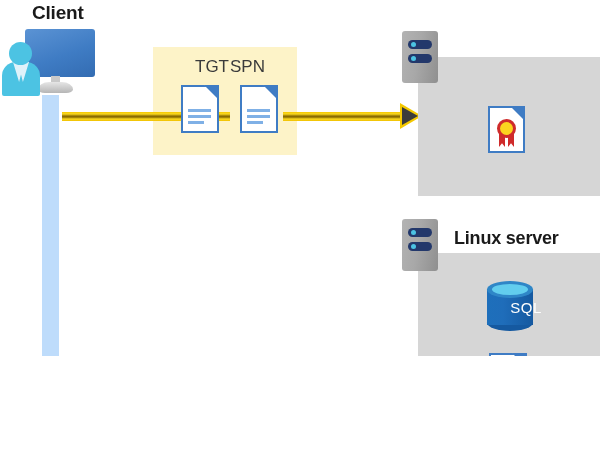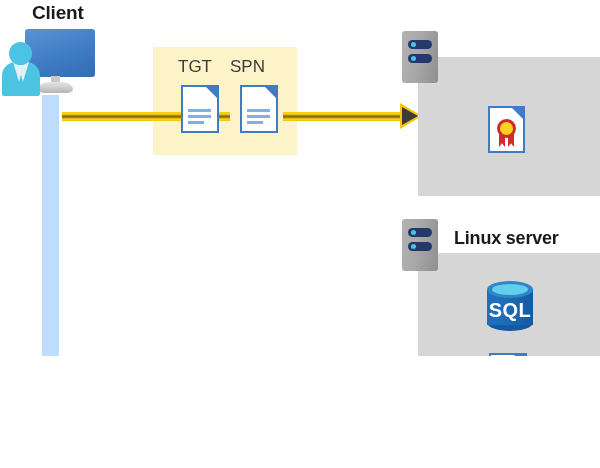--- a/index.html
+++ b/index.html
@@ -163,21 +163,21 @@
 
   .doc-tgt { left: 181px; top: 85px; }
   .doc-spn { left: 240px; top: 85px; }
 
   .doc-label {
     top: 57px;
     font-size: 17px;
     color: #3b3b3b;
     white-space: nowrap;
   }
-  .label-tgt { left: 178px; }
+  .label-tgt { left: 195px; }
   .label-spn { left: 230px; }
 
   
   .panel {
     background: #d6d6d6;
   }
   .panel-dc {
     left: 418px;
     top: 57px;
     width: 182px;
@@ -304,26 +304,26 @@
   }
   .sql-top-inner {
     position: absolute;
     left: 5px; top: 3px;
     width: 36px; height: 11px;
     border-radius: 50%;
     background: #62cdee;
   }
   .sql-text {
     position: absolute;
-    left: 0; top: 18px;
+    left: 16px; top: 18px;
     width: 46px;
     text-align: center;
     color: #ffffff;
-    font-size: 20px;
-    font-weight: bold;
+    font-size: 15px;
+    font-weight: normal;
     letter-spacing: 0.5px;
   }
 
   .doc-keytab { left: 489px; top: 353px; }
 
   .keytab-label {
     left: 418px;
     top: 421px;
     width: 182px;
     text-align: center;

